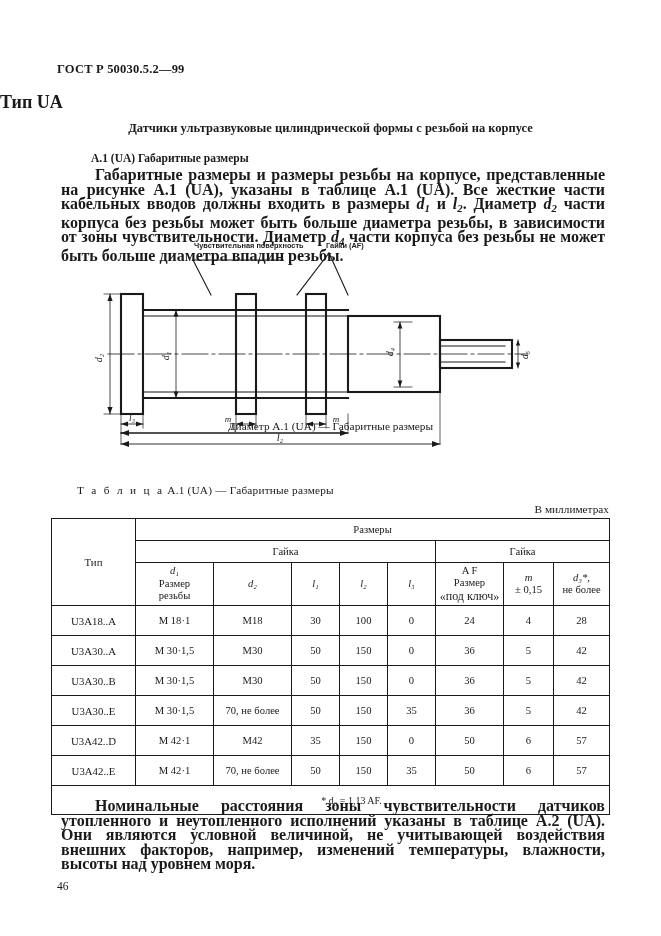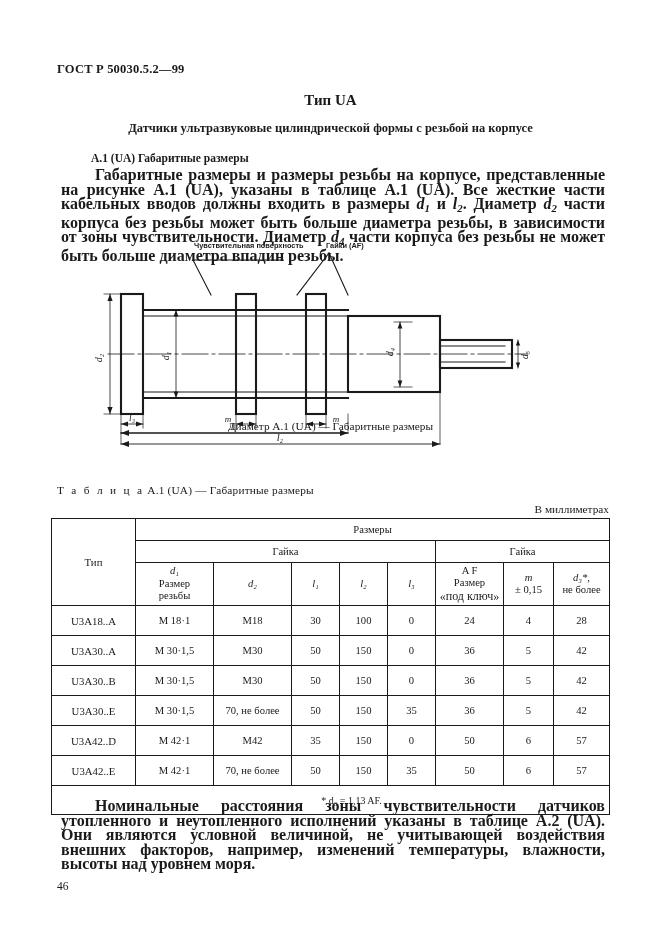--- a/index.html
+++ b/index.html
@@ -29,22 +29,21 @@
     top: 62px;
     font-size: 12.5px;
     font-weight: bold;
     letter-spacing: 0.2px;
   }
 
   .type-title {
     position: absolute;
     left: 0; right: 0;
     top: 92px;
-    text-align: center;
-    font-size: 15px;
+    font-size: 18px;
     font-weight: bold;
   }
   .doc-subtitle {
     position: absolute;
     left: 0; right: 0;
     top: 121px;
     text-align: center;
     font-size: 12.5px;
     font-weight: bold;
   }
@@ -114,20 +113,21 @@
   
   .table-title {
     position: absolute;
     left: 57px;
     top: 484px;
     font-size: 11.3px;
     letter-spacing: 0.2px;
   }
   .table-title .spaced {
     letter-spacing: 2.3px;
+    margin-left: 20px;
   }
   .units-note {
     position: absolute;
     right: 52px;
     top: 503px;
     font-size: 11.3px;
   }
 
   #dim-table {
     position: absolute;

